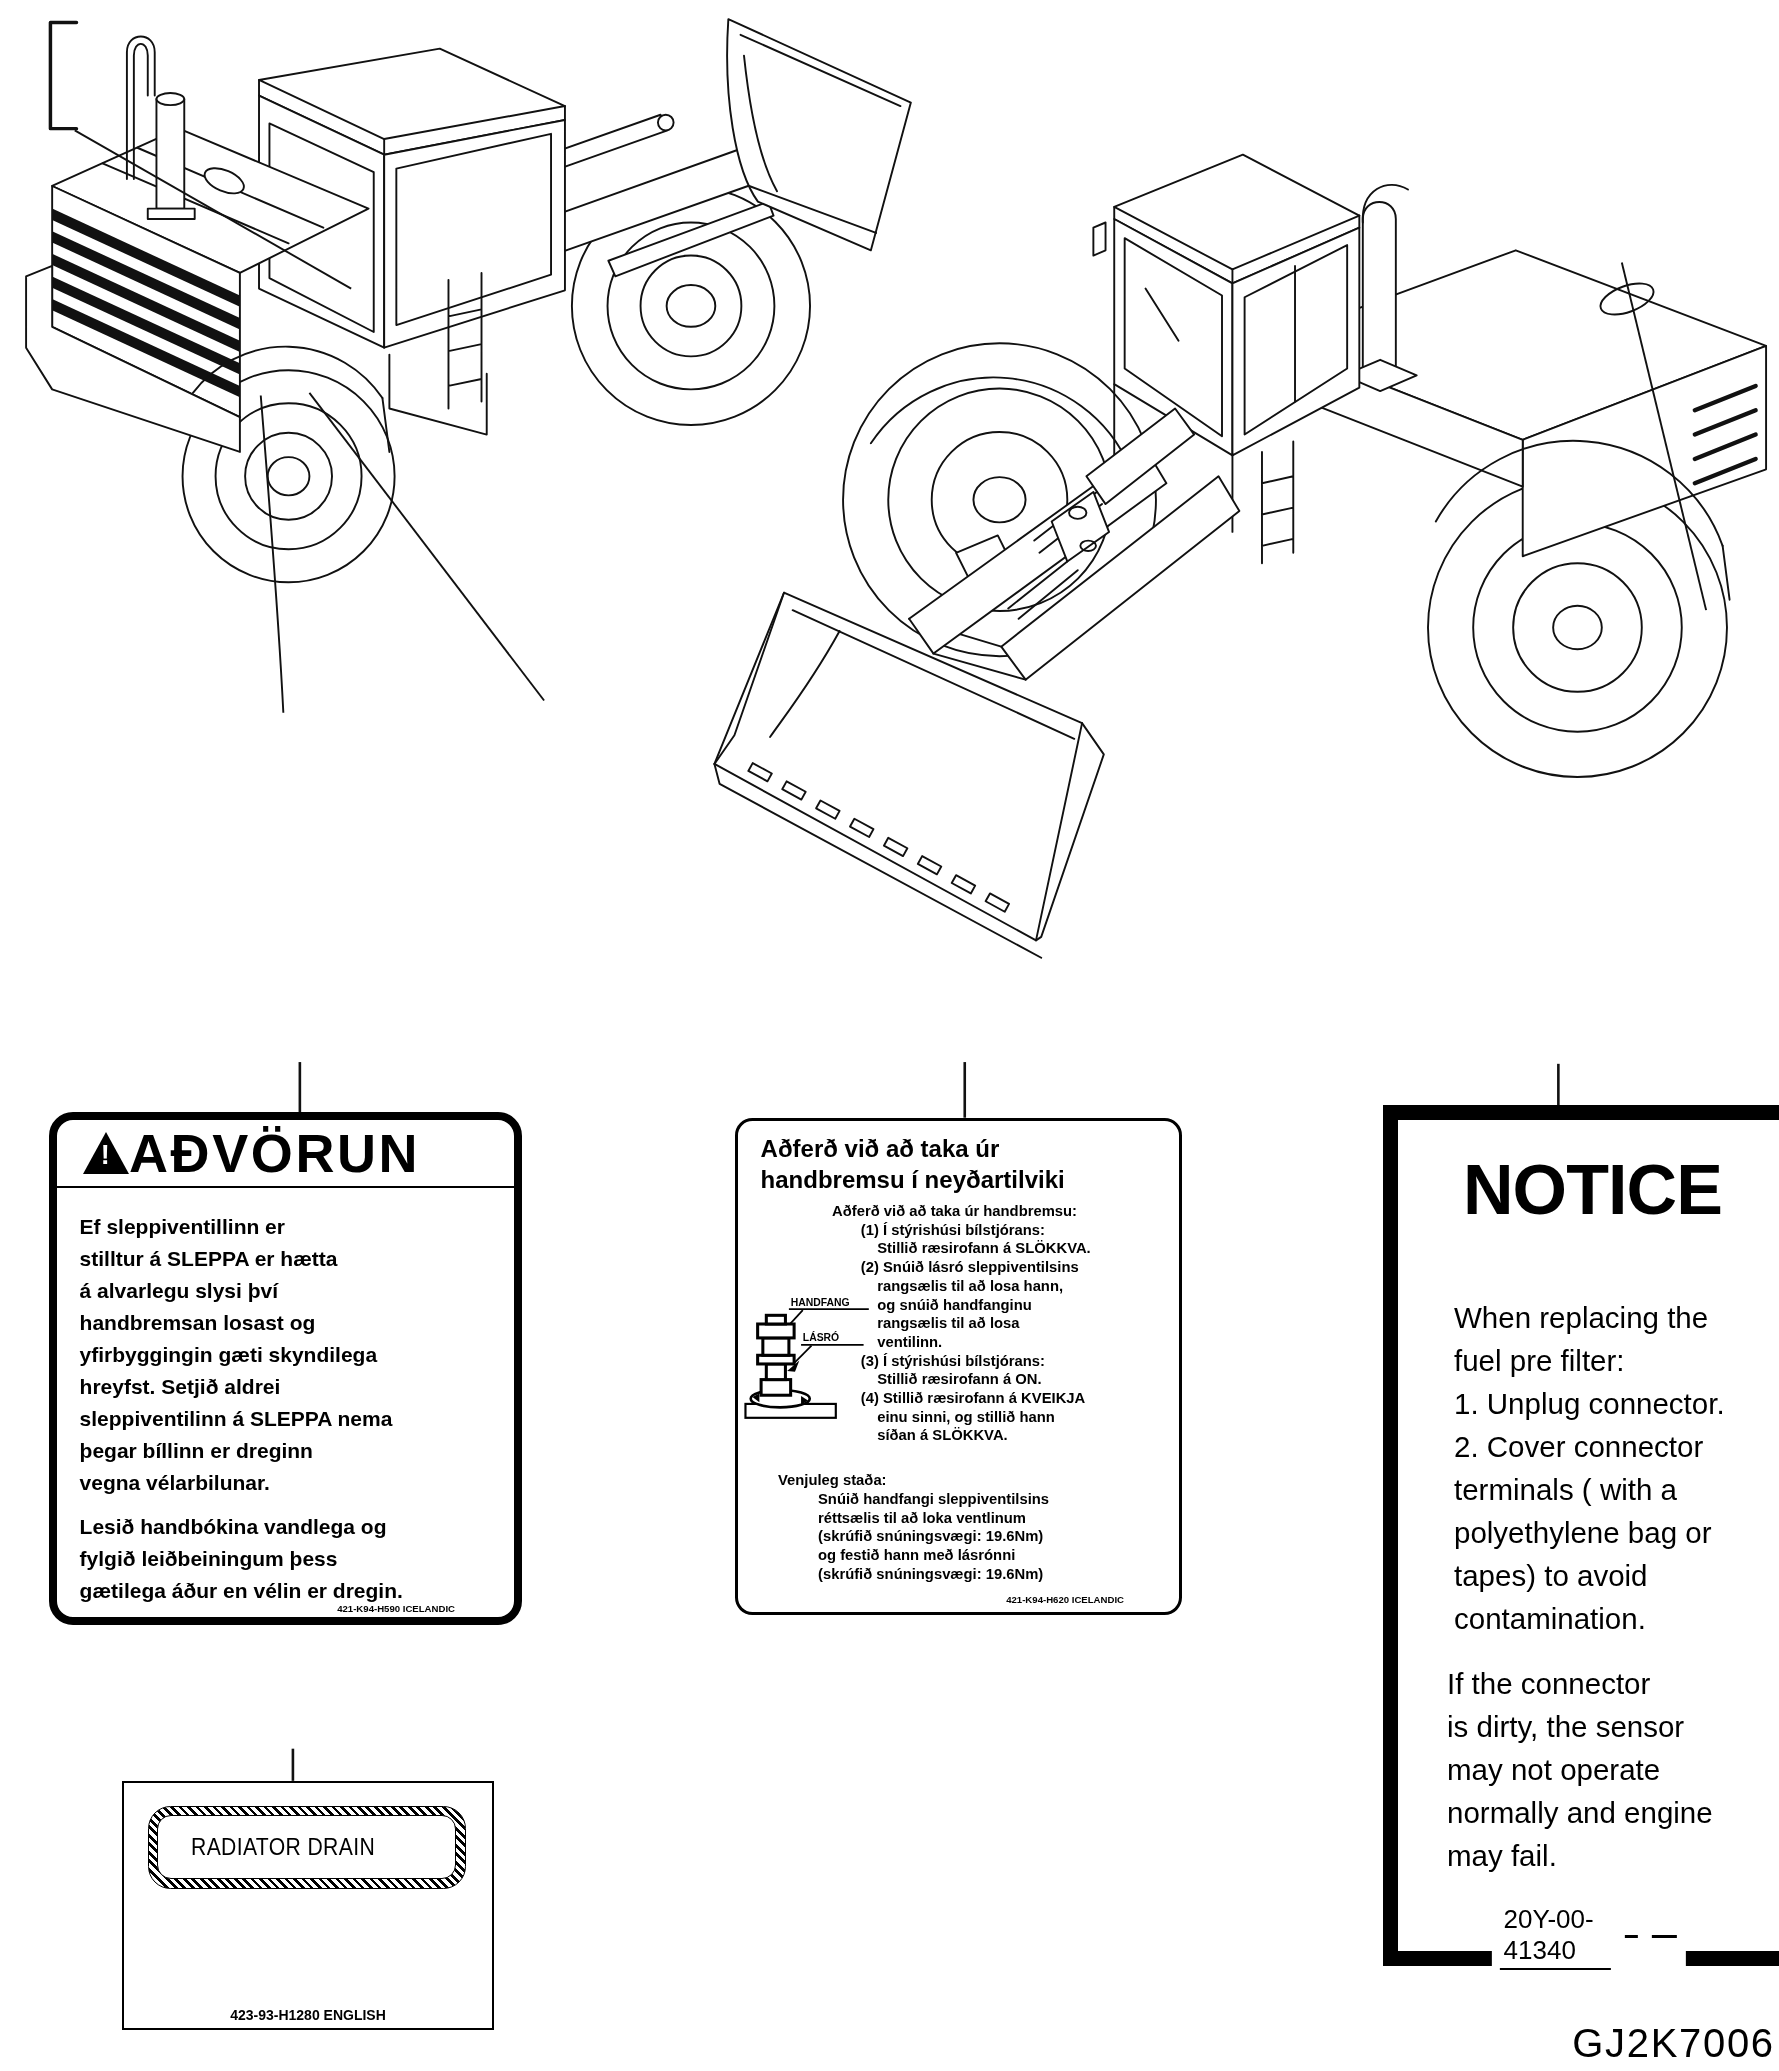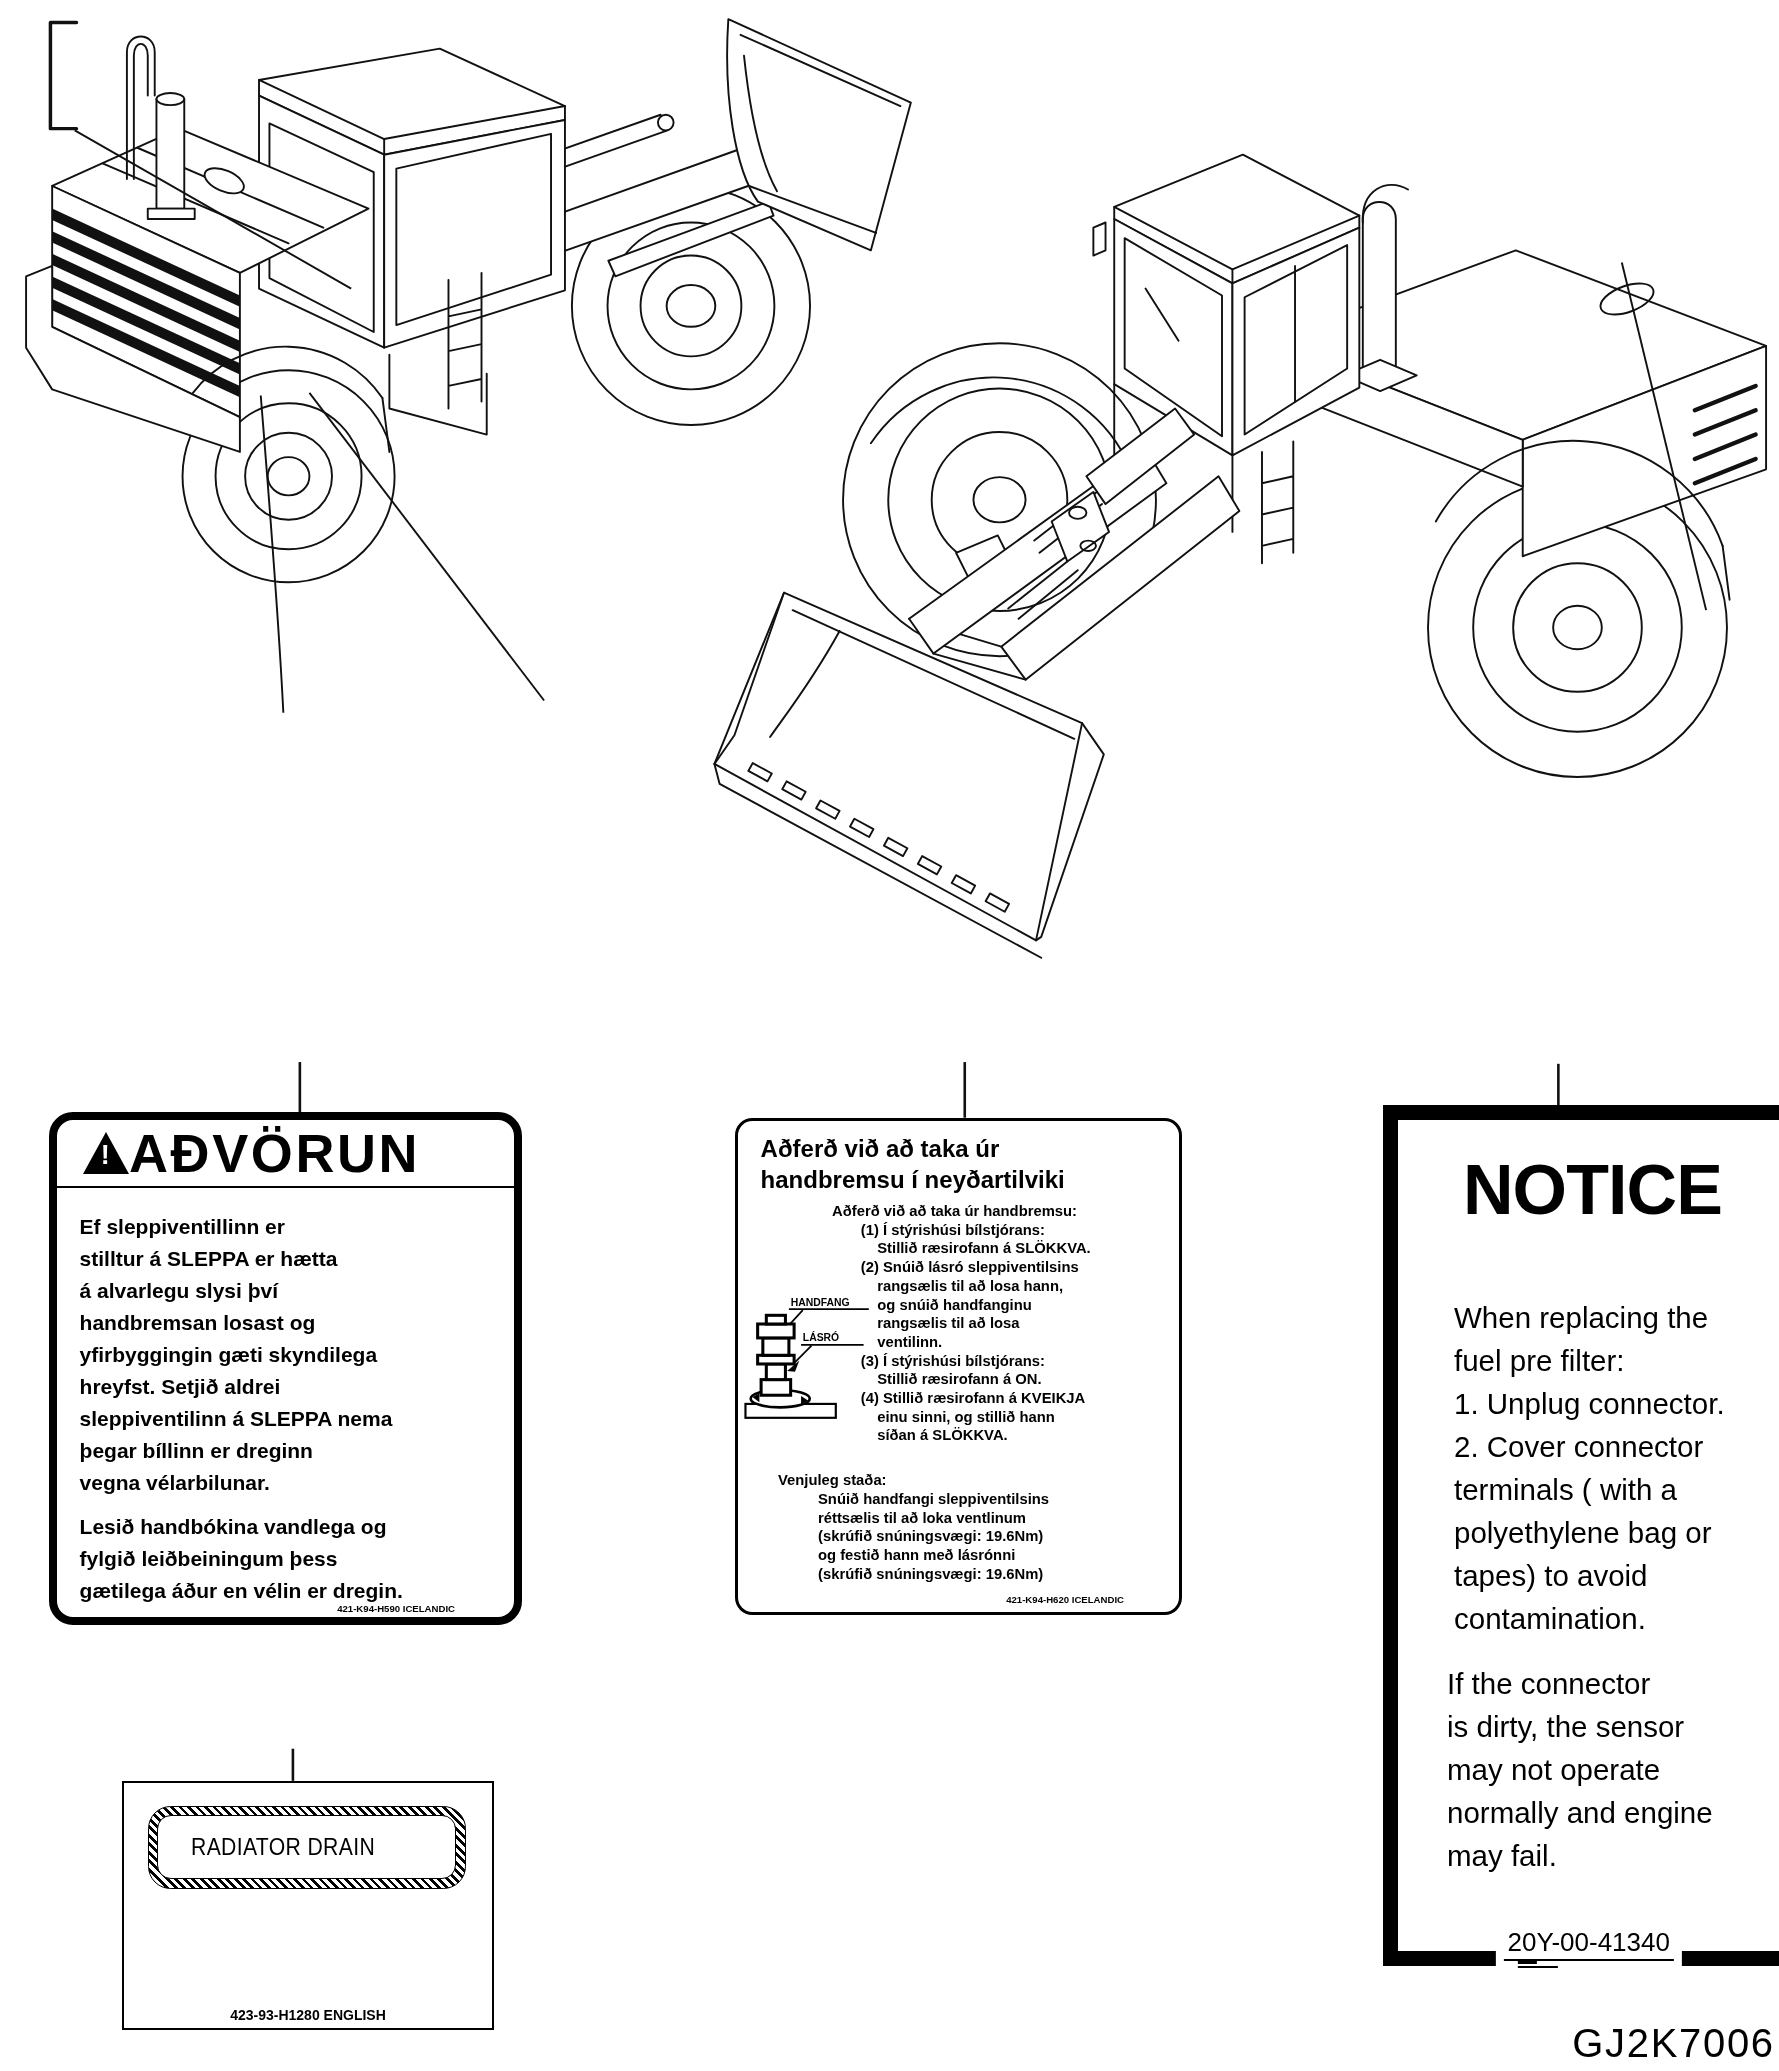--- a/index.html
+++ b/index.html
@@ -36,21 +36,21 @@
   .hb-code{position:absolute;bottom:7px;right:55px;font-size:9.6px;font-weight:bold;}
   .hb-valve{position:absolute;left:3.5px;top:170px;}
 
   
   .notice{position:absolute;left:1383px;top:1105px;width:419px;height:861px;box-sizing:border-box;
           border:15.6px solid #000;background:#fff;}
   .nt-title{margin-top:29.5px;text-align:center;font-size:70px;font-weight:bold;letter-spacing:-0.9px;}
   .nt-body{margin-top:66px;padding-left:56px;font-size:29.5px;line-height:43px;}
   .nt-p2{margin-top:22.6px;margin-left:-7px;}
   .nt-foot{position:absolute;left:50%;bottom:-19px;transform:translateX(-52%);background:#fff;
-           padding:0 8.7px;display:flex;align-items:flex-start;flex-direction:column;}
+           padding:0 8.7px;display:flex;align-items:center;}
   .nt-code{font-size:26px;border-bottom:2.6px solid #000;padding:0 3.5px 1.7px 3.5px;}
   .dash{display:inline-block;height:2.6px;background:#000;margin:0 0 1.7px 14px;}
   .d1{width:19px;} .d2{width:40px;}
 
   
   .drain{position:absolute;left:110px;top:1781px;width:372px;height:249px;box-sizing:border-box;
          border:2.6px solid #000;background:#fff;margin-left:12px;}
   .slot{position:absolute;left:23.5px;width:318px;height:83px;box-sizing:border-box;border:1.7px solid #000;
         border-radius:22.6px;background:repeating-linear-gradient(45deg,#000 0 2.6px,#fff 2.6px 6px);padding:8.7px;}
   .slot1{top:22.6px;} .slot2{top:127px;}

